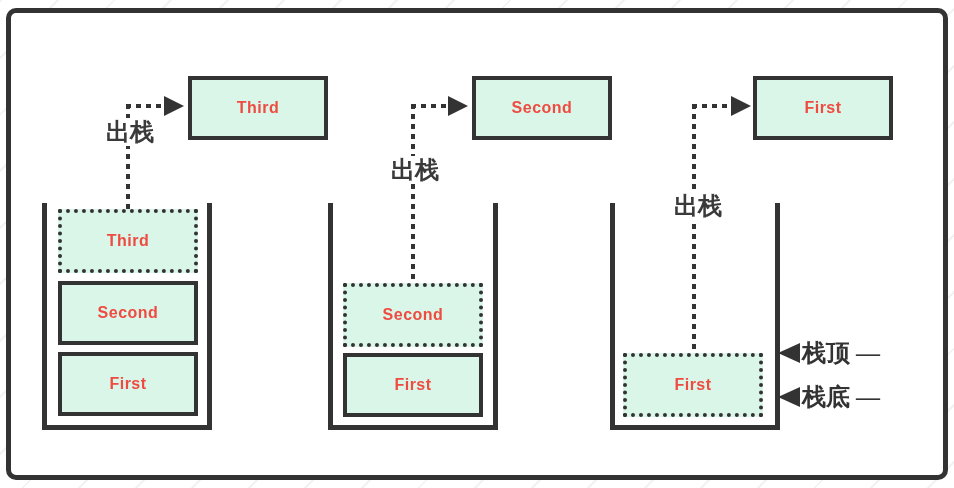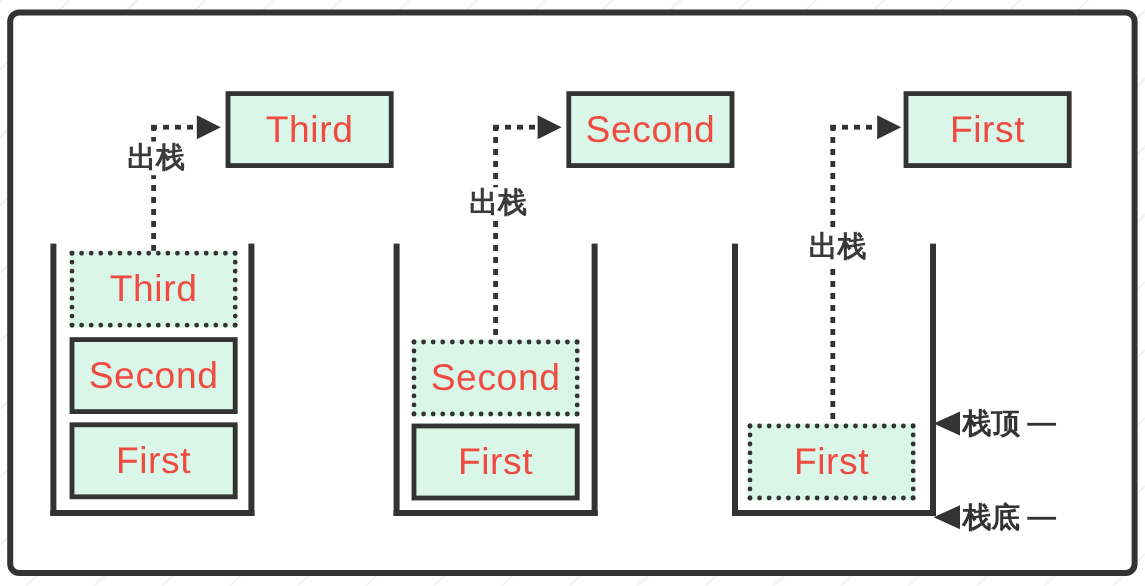--- a/index.html
+++ b/index.html
@@ -13,21 +13,21 @@
   }
   .frame{
     position:absolute;left:6px;top:8px;width:942px;height:472px;
     box-sizing:border-box;border:5px solid #333333;border-radius:10px;
     background:#ffffff;
   }
   .box{
     position:absolute;width:140px;height:64px;box-sizing:border-box;
     background:#d9f6e8;border:4px solid #333333;
     display:flex;align-items:center;justify-content:center;
-    color:#ef4b41;font-size:31px;font-weight:400;letter-spacing:0.5px;
+    color:#ef4b41;font-size:16px;font-weight:700;letter-spacing:0.5px;
   }
   .box.dotted{border-style:dotted;}
   .stack{
     position:absolute;width:170px;height:227px;top:203px;box-sizing:border-box;
     border-left:5px solid #333333;border-right:5px solid #333333;border-bottom:5px solid #333333;
   }
   .vline{
     position:absolute;width:4px;
     background-image:repeating-linear-gradient(to bottom,#333333 0 5px,transparent 5px 10px);
   }
@@ -45,21 +45,21 @@
     border-top:10px solid transparent;border-bottom:10px solid transparent;
     border-right:22px solid #333333;margin-right:2px;
   }
   .pop-label{
     position:absolute;background:#ffffff;color:#3a3a3a;
     font-size:24px;font-weight:600;padding:0 3px;line-height:28px;
   }
   .side-label{
     position:absolute;left:778px;height:28px;
     display:flex;align-items:center;
-    color:#333333;font-size:24px;font-weight:600;white-space:nowrap;
+    color:#333333;font-size:24px;font-weight:600;white-space:nowrap;font-family:Liberation Serif, serif;
   }
   .side-label .dash{margin-left:6px;font-weight:700;}
   .watermark{
     position:absolute;left:810px;top:434px;
     font-size:30px;font-weight:700;letter-spacing:3px;
     color:#ececec;-webkit-text-stroke:1px #c9c9c9;
     white-space:nowrap;
   }
 </style>
 </head>
@@ -117,19 +117,19 @@
   <div class="stack" style="left:610px"></div>
   <div class="box dotted" style="left:623px;top:353px">
     <span>First</span>
   </div>
 
   <div class="side-label" style="top:339px">
     <span class="arrow-left"></span>
     <span>栈顶</span>
     <span class="dash">—</span>
   </div>
-  <div class="side-label" style="top:417px">
+  <div class="side-label" style="top:383px">
     <span class="arrow-left"></span>
     <span>栈底</span>
     <span class="dash">—</span>
   </div>
 
 </div>
 
 </body></html>

